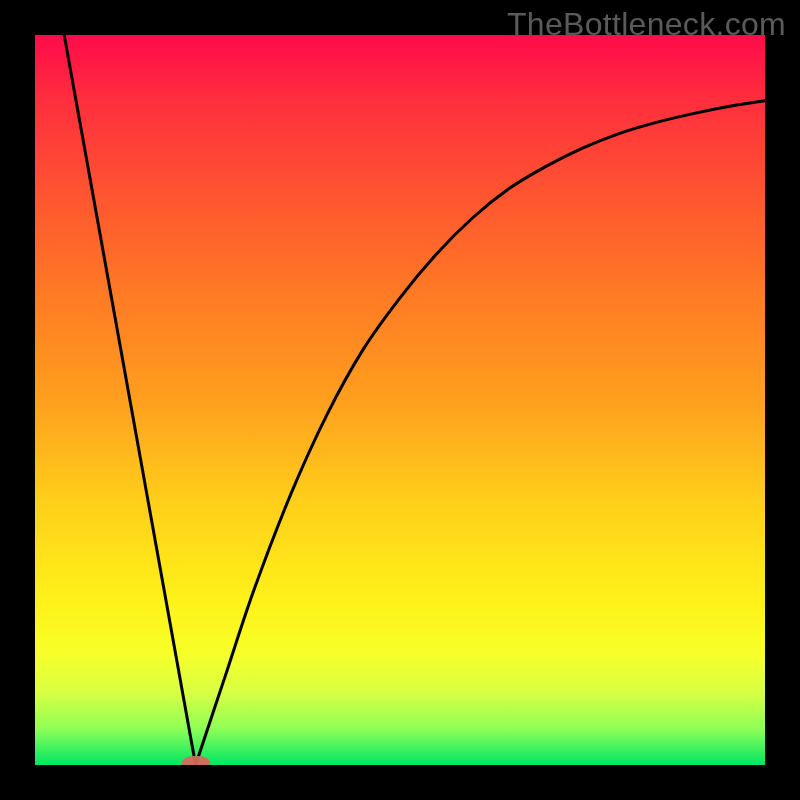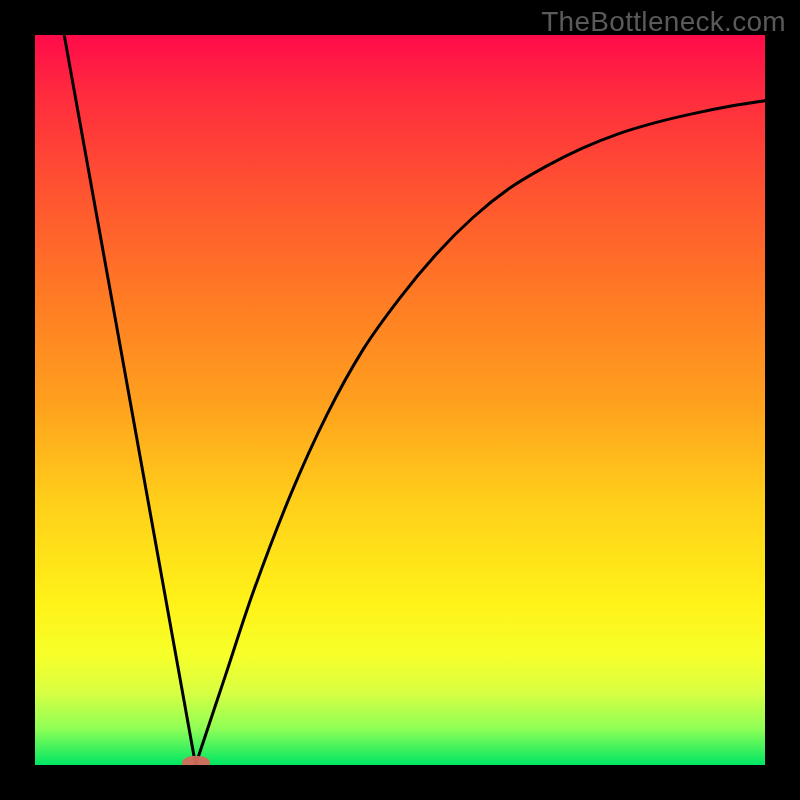--- a/index.html
+++ b/index.html
@@ -45,21 +45,21 @@
   }
   svg.curve {
     position: absolute;
     inset: 0;
   }
   .watermark {
     position: absolute;
     top: 6px;
     right: 14px;
     color: #5a5a5a;
-    font-size: 28px;
+    font-size: 32px;
     font-weight: 500;
     letter-spacing: 0.3px;
     user-select: none;
   }
   .dot {
     position: absolute;
     background: #d46a5c;
     border-radius: 50% / 60%;
     opacity: 0.95;
   }

